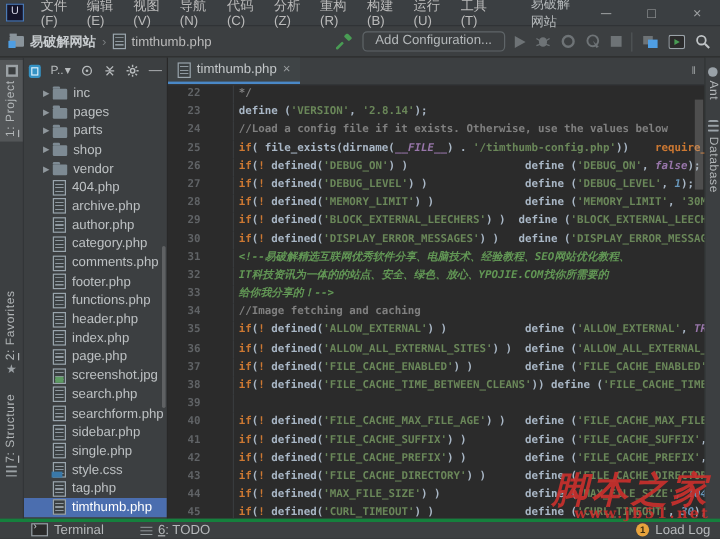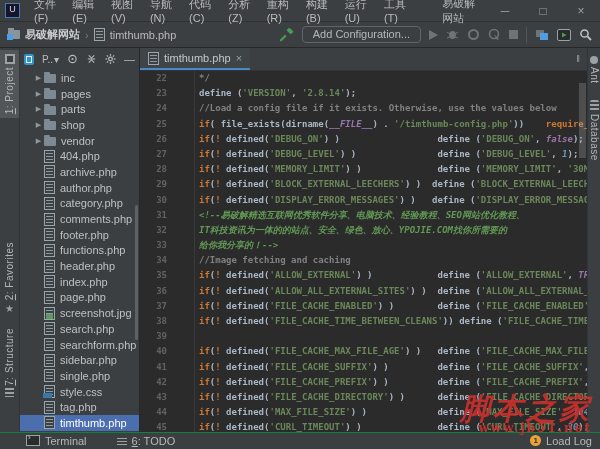--- a/index.html
+++ b/index.html
@@ -70,21 +70,21 @@
   .tab-extra{margin-left:auto;margin-right:6px;align-self:center;color:#9b9fa1;font-size:9px;letter-spacing:1px;}
   .code-area{flex:1;overflow:hidden;font-family:"DejaVu Sans Mono",monospace;font-size:9px;line-height:15.2px;position:relative;font-weight:bold;}
   .code-row{display:flex;height:15.2px;}
   .ln{width:55px;flex:none;text-align:right;padding-right:27px;box-sizing:border-box;color:#606366;border-right:1px solid #383b3d;}
   .lc{padding-left:4px;white-space:pre;flex:none;color:#a9b7c6;}
   .tk-p{color:#a9b7c6;} .tk-k{color:#cc7832;} .tk-s{color:#6a8759;}
   .tk-c{color:#808080;} .tk-g{color:#629755;font-style:italic;}
   .tk-n{color:#6897bb;font-style:italic;} .tk-b{color:#9876aa;font-style:italic;}
   .ed-scroll{position:absolute;right:1px;top:12px;width:7px;height:75px;background:rgba(170,170,170,.28);}
   
-  .statusbar{height:16px;display:flex;align-items:center;background:#3c3f41;border-top:1px solid #15803d;padding:0 8px;box-sizing:border-box;color:#b6b9bb;}
+  .statusbar{height:16px;display:flex;align-items:center;background:#3c3f41;border-top:3px solid #15803d;padding:0 8px;box-sizing:border-box;color:#b6b9bb;}
   .sb-group{display:flex;align-items:center;gap:5px;margin-left:18px;}
   .i-term{width:12px;height:9px;border:1px solid #9aa2a8;background:#2b2b2b;position:relative;}
   .i-term::after{content:"›";position:absolute;left:1px;top:-3px;font-size:8px;color:#cfd4d7;}
   .i-todo{width:10px;height:8px;background:linear-gradient(#9ba1a5 1px,transparent 1px) 0 1px/10px 3px repeat-y;}
   .sb-right{margin-left:auto;display:flex;align-items:center;gap:5px;}
   .badge{width:11px;height:11px;border-radius:50%;background:#e8a33d;color:#3c2d10;font-size:8px;font-weight:bold;text-align:center;line-height:11px;}
   
   .i-db{width:9px;height:11px;flex:none;background:
      linear-gradient(#9aa2a8 2px,transparent 2px) 0 0/9px 4px repeat-y;border-radius:2px;}
   .i-ant{width:8px;height:8px;border-radius:50%;background:#9aa2a8;flex:none;}

